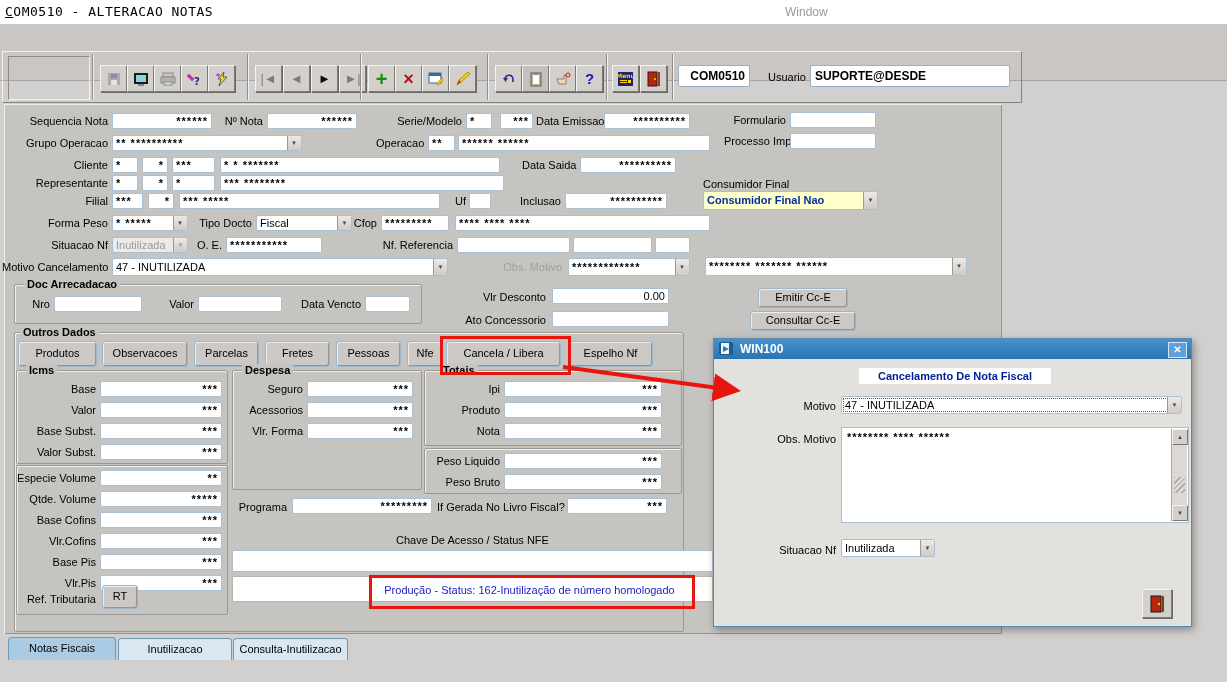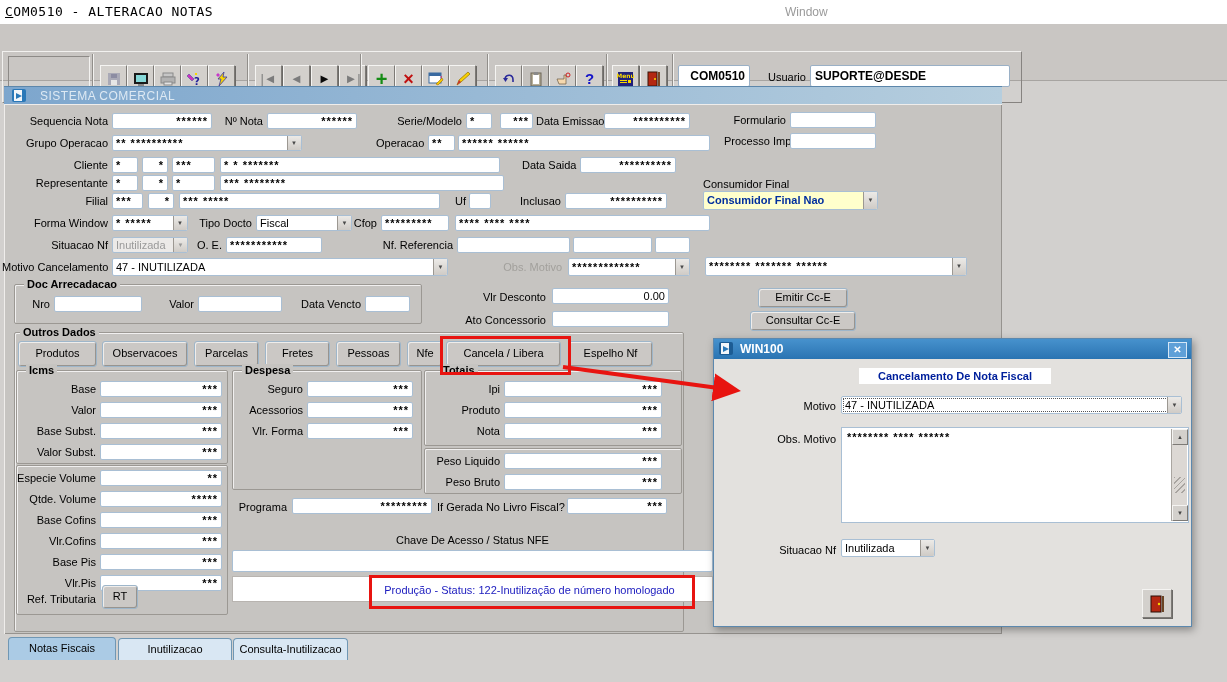--- a/index.html
+++ b/index.html
@@ -199,30 +199,20 @@
           </svg>
         </span>
       </div>
 
     <div class="sep" style="left:672px"></div>
     <div class="tfield c" style="left:678px;width:72px">COM0510</div>
     <div class="ll" style="left:768px;top:45px">Usuario</div>
     <div class="tfield" style="left:810px;width:200px">SUPORTE@DESDE</div>
   </div>
 
-  <div class="banner">
-    <span style="position:absolute;left:8px;top:2px">
-        <svg width="15" height="14">
-          <rect x="0" y="0" width="14" height="13" fill="#2a78b8" rx="2"></rect>
-          <rect x="2" y="1" width="8" height="11" fill="#f2f6fa"></rect>
-          <polygon points="4,4 10,7 4,10" fill="#2a78b8"></polygon>
-        </svg>
-      </span>
-    <span>SISTEMA COMERCIAL</span>
-  </div>
 
   <div class="canvas"></div>
 
   <div class="lb" style="left:18px;top:113px;width:90px">Sequencia Nota</div>
   <div class="fd st c" style="left:112px;top:113px;width:100px">******</div>
   <div class="lb" style="left:219px;top:113px;width:44px">Nº Nota</div>
   <div class="fd st c" style="left:267px;top:113px;width:90px">******</div>
   <div class="lb" style="left:396px;top:113px;width:66px">Serie/Modelo</div>
   <div class="fd st" style="left:466px;top:113px;width:26px">*</div>
   <div class="fd st c" style="left:500px;top:113px;width:33px">***</div>
@@ -257,21 +247,21 @@
   <div class="lb" style="left:68px;top:193px;width:40px">Filial</div>
   <div class="fd st" style="left:112px;top:193px;width:31px">***</div>
   <div class="fd st c" style="left:148px;top:193px;width:26px">*</div>
   <div class="fd st" style="left:179px;top:193px;width:261px">*** *****</div>
   <div class="lb" style="left:446px;top:193px;width:20px">Uf</div>
   <div class="fd" style="left:469px;top:193px;width:22px"></div>
   <div class="lb" style="left:516px;top:193px;width:45px">Inclusao</div>
   <div class="fd st c" style="left:565px;top:193px;width:102px">**********</div>
   <div class="fd cmb" style="left:703px;top:191px;width:175px;height:19px;line-height:17px;background:#ffffcc;color:#002f9e;font-weight:bold"><span>Consumidor Final Nao</span><span class="ar">▼</span></div>
 
-  <div class="lb" style="left:28px;top:215px;width:80px">Forma Window</div>
+  <div class="lb" style="left:28px;top:215px;width:80px">Forma Peso</div>
   <div class="fd st cmb" style="left:112px;top:215px;width:76px"><span>* *****</span><span class="ar">▼</span></div>
   <div class="lb" style="left:198px;top:215px;width:54px">Tipo Docto</div>
   <div class="fd cmb" style="left:256px;top:215px;width:96px"><span>Fiscal</span><span class="ar">▼</span></div>
   <div class="lb" style="left:346px;top:215px;width:31px">Cfop</div>
   <div class="fd st" style="left:381px;top:215px;width:68px">*********</div>
   <div class="fd st" style="left:455px;top:215px;width:255px">**** **** ****</div>
 
   <div class="lb" style="left:28px;top:237px;width:80px">Situacao Nf</div>
   <div class="fd cmb dis" style="left:112px;top:237px;width:76px"><span>Inutilizada</span><span class="ar" style="color:#9a9a9a">▼</span></div>
   <div class="lb" style="left:192px;top:237px;width:30px">O. E.</div>
@@ -366,21 +356,21 @@
   <div class="fd st r" style="left:504px;top:474px;width:158px">***</div>
 
   <div class="lb" style="left:237px;top:499px;width:50px">Programa</div>
   <div class="fd st c" style="left:292px;top:498px;width:140px">*********</div>
   <div class="lb" style="left:437px;top:499px;width:125px">If Gerada No Livro Fiscal?</div>
   <div class="fd st r" style="left:567px;top:498px;width:100px">***</div>
 
   <div class="lb c" style="left:232px;top:532px;width:481px;text-align:center">Chave De Acesso / Status NFE</div>
   <div class="fd" style="left:232px;top:550px;width:481px;height:22px"></div>
   <div style="position:absolute;left:232px;top:576px;width:481px;height:26px;background:#ffffff;border:1px solid #b8b4b0;box-sizing:border-box"></div>
-  <div style="position:absolute;left:371px;top:576px;width:317px;height:27px;display:flex;align-items:center;justify-content:center;color:#2020c0;font-size:11px;white-space:nowrap;z-index:41">Produção - Status: 122-Inutilização de número homologado</div>
+  <div style="position:absolute;left:371px;top:576px;width:317px;height:27px;display:flex;align-items:center;justify-content:center;color:#2020c0;font-size:11px;white-space:nowrap;z-index:41">Produção - Status: 162-Inutilização de número homologado</div>
 
   <div class="hl" style="left:440px;top:336px;width:125px;height:33px"></div>
   <div class="hl" style="left:369px;top:575px;width:320px;height:28px"></div>
 
   <div class="tab" style="left:8px;top:637px;width:106px;height:22px;line-height:21px;background:#abcbe5;z-index:5">Notas Fiscais</div>
   <div class="tab" style="left:118px;top:638px;width:112px;height:21px;line-height:20px;background:#d9e7f3">Inutilizacao</div>
   <div class="tab" style="left:233px;top:638px;width:113px;height:21px;line-height:20px;background:#d9e7f3">Consulta-Inutilizacao</div>
 
   <div class="popup">
     <div class="ptitle">

